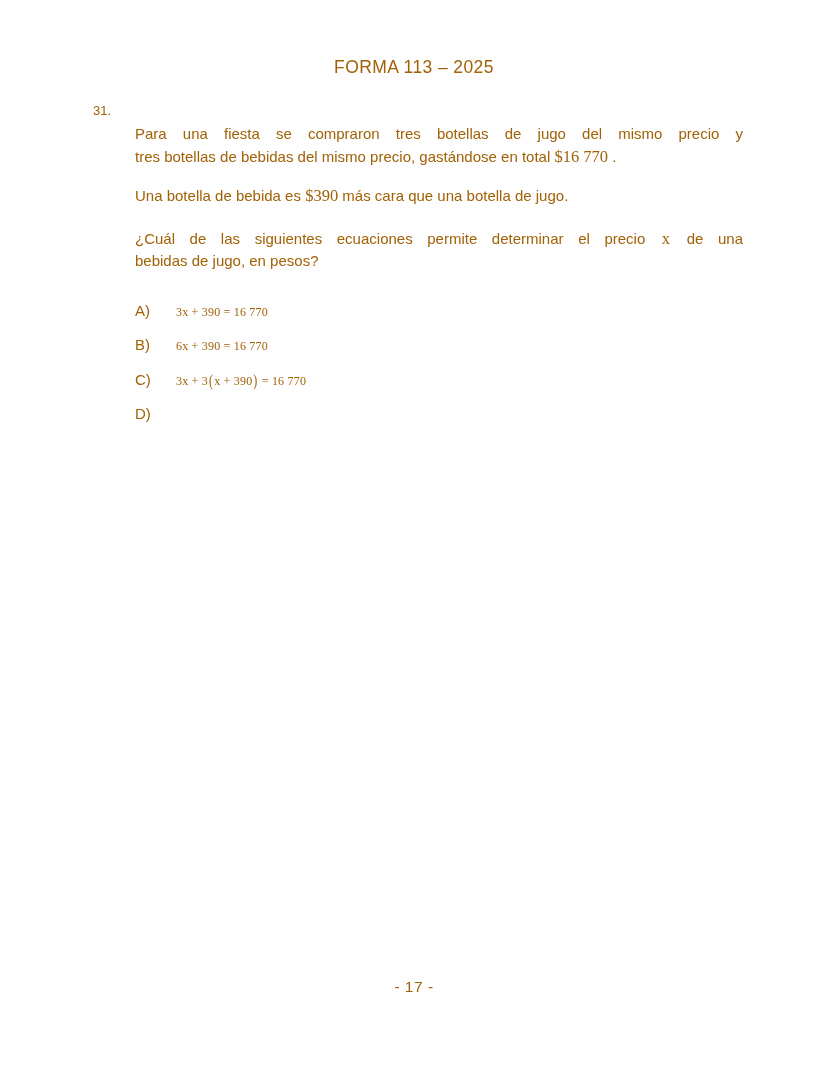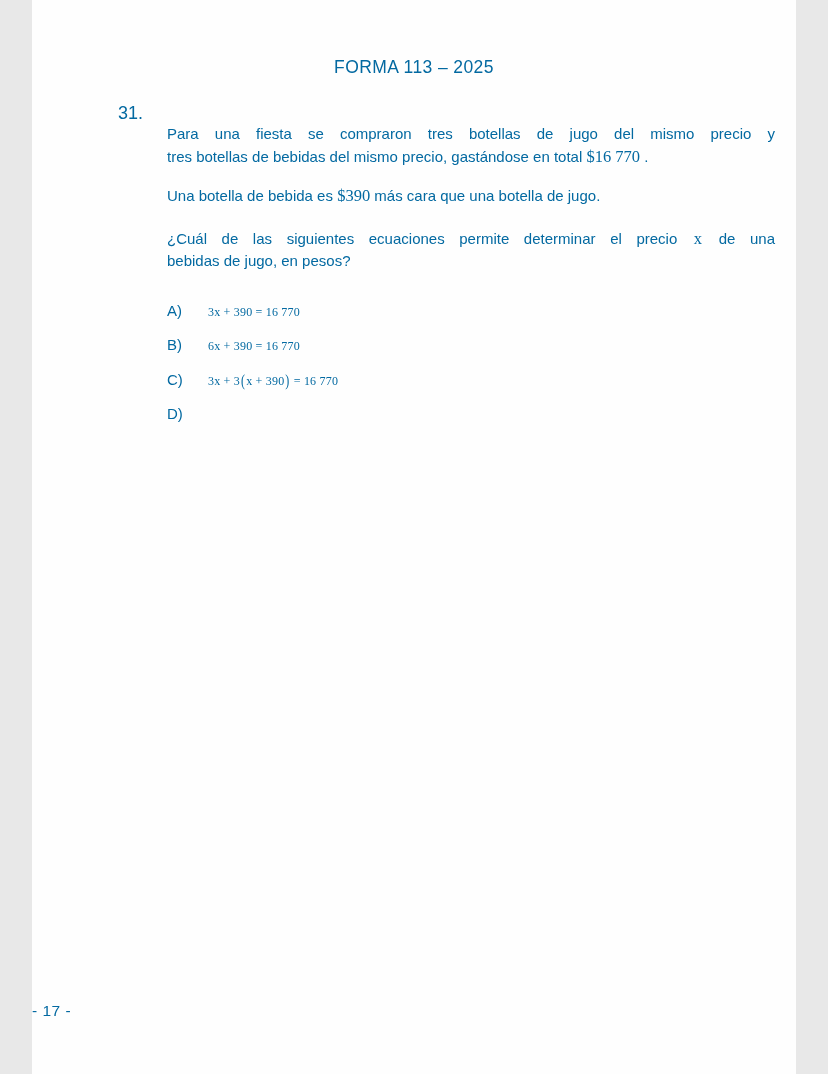--- a/index.html
+++ b/index.html
@@ -1,45 +1,45 @@
 <!DOCTYPE html>
 <html><head>
 <meta charset="utf-8">
 <style>
   html, body { margin: 0; padding: 0; background: #e8e8e8; }
   .page {
     position: relative;
-    width: 764px;
+    width: 828px;
     height: 1074px;
     margin: 0 auto;
     background: #fefefe;
-    color: #0369a1;
+    color: #a16207;
     font-family: "Liberation Sans", sans-serif;
     overflow: hidden;
   }
   .header {
     position: absolute;
     top: 57px;
     left: 0;
     right: 0;
     text-align: center;
     font-size: 17.5px;
     letter-spacing: 0.4px;
   }
   .question {
     position: absolute;
     top: 103px;
     left: 85px;
     width: 658px;
   }
   .qnum {
     position: absolute;
-    left: 1px;
+    left: 8px;
     top: 1px;
-    font-size: 18px;
+    font-size: 13px;
     line-height: 1;
     text-align: right;
   }
   .qbody {
     margin-left: 50px;
     font-size: 15px;
     line-height: 22.5px;
   }
   .para { margin: 0 0 17px 0; }
   .line { display: block; }
@@ -73,24 +73,23 @@
     display: inline-block;
     transform: scaleY(1.32);
     transform-origin: 50% 54%;
     margin: 0 1px;
   }
   .footer {
     position: absolute;
     top: 978px;
     left: 0;
     right: 0;
-    text-align: left;
+    text-align: center;
     font-size: 15.5px;
     letter-spacing: 0.5px;
-    margin-top: 24px;
   }
 </style>
 </head>
 <body>
 
 <div class="page">
 
   <div class="header">
     <span>FORMA 113 – 2025</span>
   </div>

